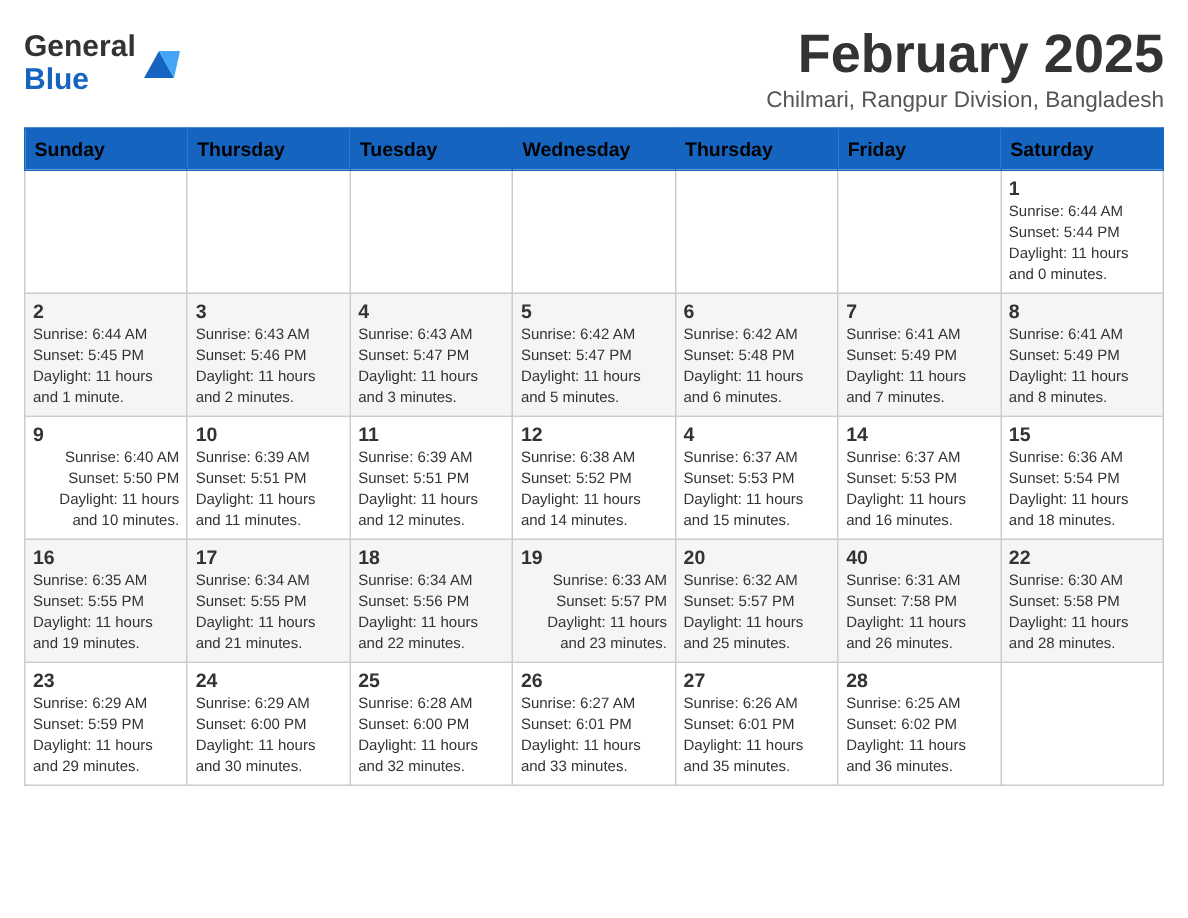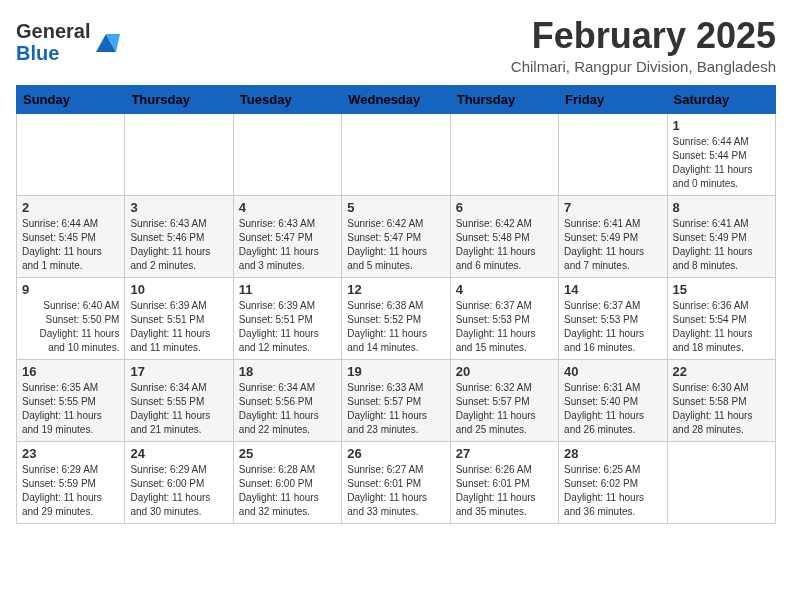--- a/index.html
+++ b/index.html
@@ -265,36 +265,36 @@
         </td>
         <td>
           <span class="day-number">18</span>
           <div class="day-info" style="white-space: pre-line;">Sunrise: 6:34 AM
 Sunset: 5:56 PM
 Daylight: 11 hours
 and 22 minutes.</div>
         </td>
         <td>
           <span class="day-number">19</span>
-          <div class="day-info" style="white-space: pre-line;">Sunrise: 6:33 AM
+          <div class="day-info" style="white-space: pre-line; text-align: right;">Sunrise: 6:33 AM
 Sunset: 5:57 PM
 Daylight: 11 hours
 and 23 minutes.</div>
         </td>
         <td>
           <span class="day-number">20</span>
           <div class="day-info" style="white-space: pre-line;">Sunrise: 6:32 AM
 Sunset: 5:57 PM
 Daylight: 11 hours
 and 25 minutes.</div>
         </td>
         <td>
           <span class="day-number">40</span>
           <div class="day-info" style="white-space: pre-line;">Sunrise: 6:31 AM
-Sunset: 5:40 PM
+Sunset: 7:58 PM
 Daylight: 11 hours
 and 26 minutes.</div>
         </td>
         <td>
           <span class="day-number">22</span>
           <div class="day-info" style="white-space: pre-line;">Sunrise: 6:30 AM
 Sunset: 5:58 PM
 Daylight: 11 hours
 and 28 minutes.</div>
         </td>

